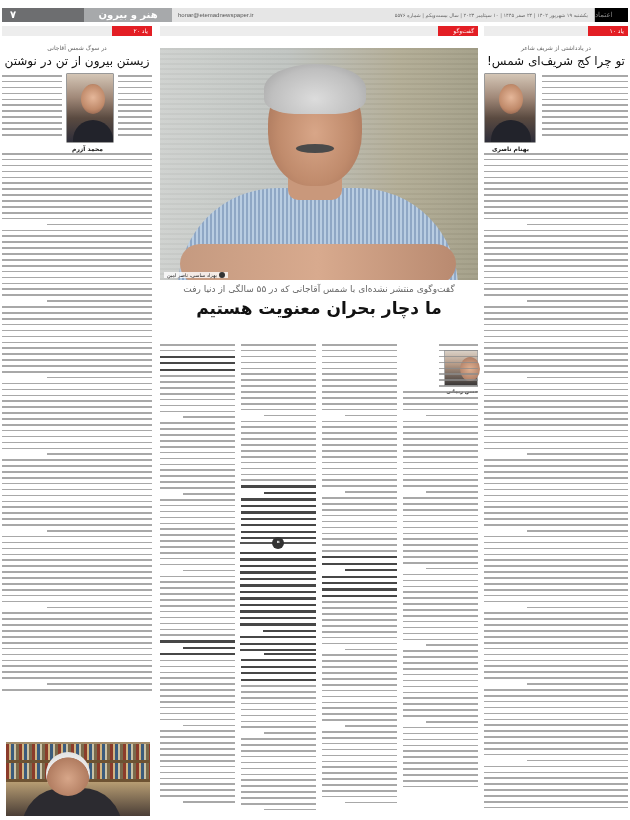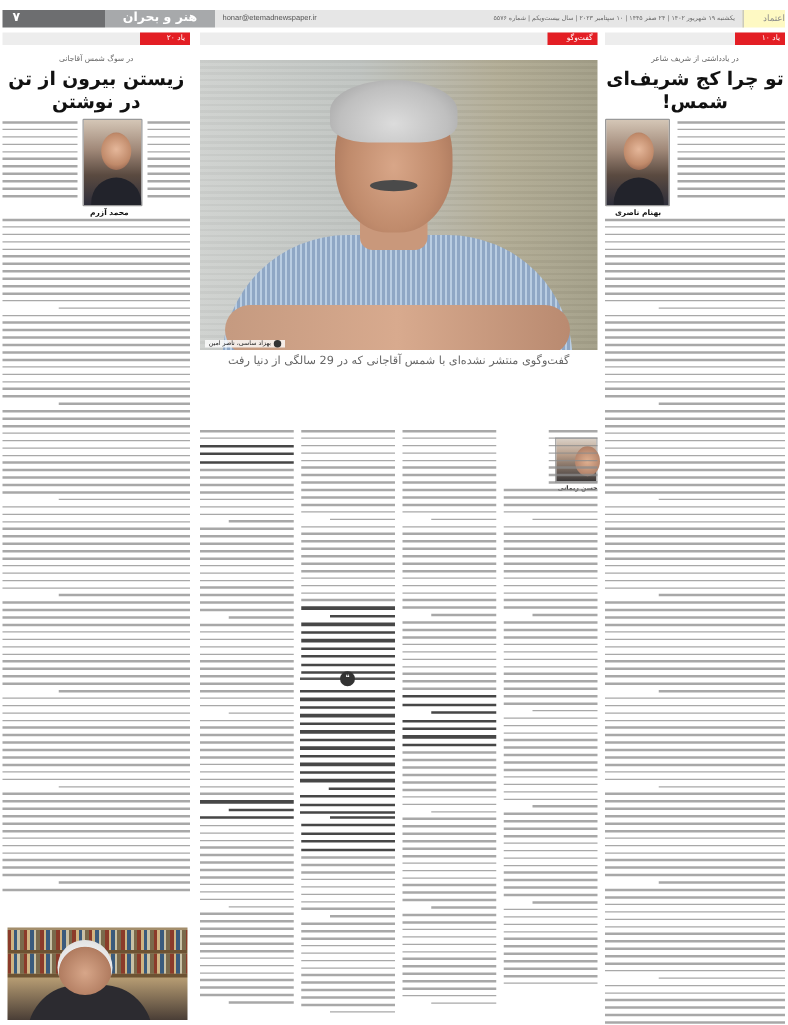--- a/index.html
+++ b/index.html
@@ -5,30 +5,30 @@
   * { box-sizing: border-box; margin: 0; padding: 0; }
   html, body { width: 630px; height: 820px; background: #fff; overflow: hidden; }
   body { font-family: "DejaVu Sans", sans-serif; color: #222; position: relative; direction: rtl; }
 
   .header { position: absolute; top: 8px; left: 2px; width: 626px; height: 14px; display: flex; direction: ltr; }
   .hdr-page { width: 82px; background: #6d6e70; color: #fff; font-size: 10px; font-weight: bold; padding-left: 8px; line-height: 14px; }
   .hdr-section { width: 88px; background: #a7a9ab; color: #fff; font-size: 10px; font-weight: bold; text-align: center; line-height: 14px; direction: rtl; }
   .hdr-mid { flex: 1; background: #e6e6e6; display: flex; justify-content: space-between; align-items: center; padding: 0 6px; }
   .hdr-email { font-size: 6px; color: #555; font-family: "Liberation Sans", sans-serif; }
   .hdr-date { font-size: 5px; color: #666; direction: rtl; }
-  .hdr-logo { width: 34px; background: #fef9c3; color: #888; font-size: 7px; text-align: right; line-height: 14px; border-left: 1px solid #bbb; }
+  .hdr-logo { width: 34px; background: #000000; color: #888; font-size: 7px; text-align: left; line-height: 14px; border-left: 1px solid #bbb; }
 
   .col-left { position: absolute; top: 26px; left: 2px; width: 150px; height: 792px; }
   .col-right { position: absolute; top: 26px; left: 484px; width: 144px; height: 792px; }
   .col-main { position: absolute; top: 26px; left: 160px; width: 318px; height: 792px; }
 
   .tag-bar { height: 10px; background: #ededed; position: relative; }
   .tag { position: absolute; right: 0; top: 0; height: 10px; background: #e31e24; color: #fff; font-size: 6px; line-height: 10px; padding: 0 4px; min-width: 40px; text-align: right; }
   .kicker { font-size: 6px; color: #666; text-align: center; margin-top: 8px; }
-  .headline-sm { font-size: 15px; font-weight: bold; text-align: center; margin-top: 3px; color: #111; }
+  .headline-sm { font-size: 12px; font-weight: normal; text-align: center; margin-top: 3px; color: #111; }
   .box { border: 1px solid #999; }
 
   .author-row { position: relative; margin-top: 5px; height: 108px; }
   .author-photo { position: absolute; top: 0; width: 52px; height: 70px; background: linear-gradient(180deg, #d4c6b6 0%, #a08878 35%, #5a4a40 65%, #2e2e3a 100%); border-radius: 1px; }
   .author-photo::before { content: ""; position: absolute; left: 14px; top: 10px; width: 24px; height: 30px; border-radius: 50%; background: radial-gradient(circle at 50% 45%, #e5b79a 0%, #c08a6a 60%, #7c5040 100%); }
   .author-photo::after { content: ""; position: absolute; left: 6px; bottom: 0; width: 40px; height: 22px; border-radius: 20px 20px 0 0; background: #22232b; }
   .author-name { position: absolute; font-size: 6px; font-weight: bold; color: #111; }
 
   .text-lines { position: relative; }
   .text-lines span.line { display: block; height: 1.6px; background: #8b8b8b; margin-bottom: 4.3px; opacity: 0.75; }
@@ -70,21 +70,21 @@
   .bottom-photo .shelf { position: absolute; left: 0; width: 100%; height: 3px; background: #6d5232; }
   .bottom-photo .books { position: absolute; left: 0; right: 0; height: 16px; background: repeating-linear-gradient(90deg, #8b3b2a 0 3px, #d0b482 3px 5px, #3b5b7c 5px 8px, #c9c1a6 8px 10px, #7a6a4c 10px 13px); }
   .bottom-photo .man-head { position: absolute; left: 40px; top: 10px; width: 44px; height: 44px; border-radius: 50%; background: radial-gradient(circle at 50% 60%, #d7a689 0%, #b17c60 60%, #e9e9e9 62%, #d5d5d5 100%); }
   .bottom-photo .man-body { position: absolute; left: 16px; top: 46px; width: 100px; height: 40px; border-radius: 40px 40px 0 0; background: #2c2b30; }
 </style>
 </head>
 <body>
 
 <div class="header">
   <div class="hdr-page">۷</div>
-  <div class="hdr-section">هنر و بحران</div>
+  <div class="hdr-section">هنر و بیرون</div>
   <div class="hdr-mid">
     <span class="hdr-email">honar@etemadnewspaper.ir</span>
     <span class="hdr-date">یکشنبه ۱۹ شهریور ۱۴۰۲ | ۲۴ صفر ۱۴۴۵ | ۱۰ سپتامبر ۲۰۲۳ | سال بیست‌ویکم | شماره ۵۵۷۶</span>
   </div>
   <div class="hdr-logo">اعتماد</div>
 </div>
 
 <div class="col-right">
   <div class="tag-bar">
     <span class="tag">یاد ۱۰</span>
@@ -375,21 +375,22 @@
     <div class="hero-head"></div>
     <div class="hero-hair"></div>
     <div class="hero-mustache"></div>
     <div class="hero-arms"></div>
     <div class="hero-caption">
       <span class="camera"></span>
       <span>بهزاد ساسی، ناصر امین</span>
     </div>
   </div>
 
-  <div class="main-kicker">گفت‌وگوی منتشر نشده‌ای با شمس آقاجانی که در 29 سالگی از دنیا رفت</div>
+  <div class="main-kicker">گفت‌وگوی منتشر نشده‌ای با شمس آقاجانی که در ۵۵ سالگی از دنیا رفت</div>
+  <div class="main-headline">ما دچار بحران معنویت هستیم</div>
 
   <div class="main-cols">
 
     <div class="mcol">
       <div class="inset-photo" style="right:0; top:6px; width:34px; height:36px;"></div>
       <div class="inset-name" style="right:0; top:44px;">حسن ریمانی</div>
       <div class="text-lines col-fill" style="margin-top: 0px;">
           <span class="line" style="width: 52%;"></span>
           <span class="line" style="width: 52%;"></span>
           <span class="line" style="width: 52%;"></span>

